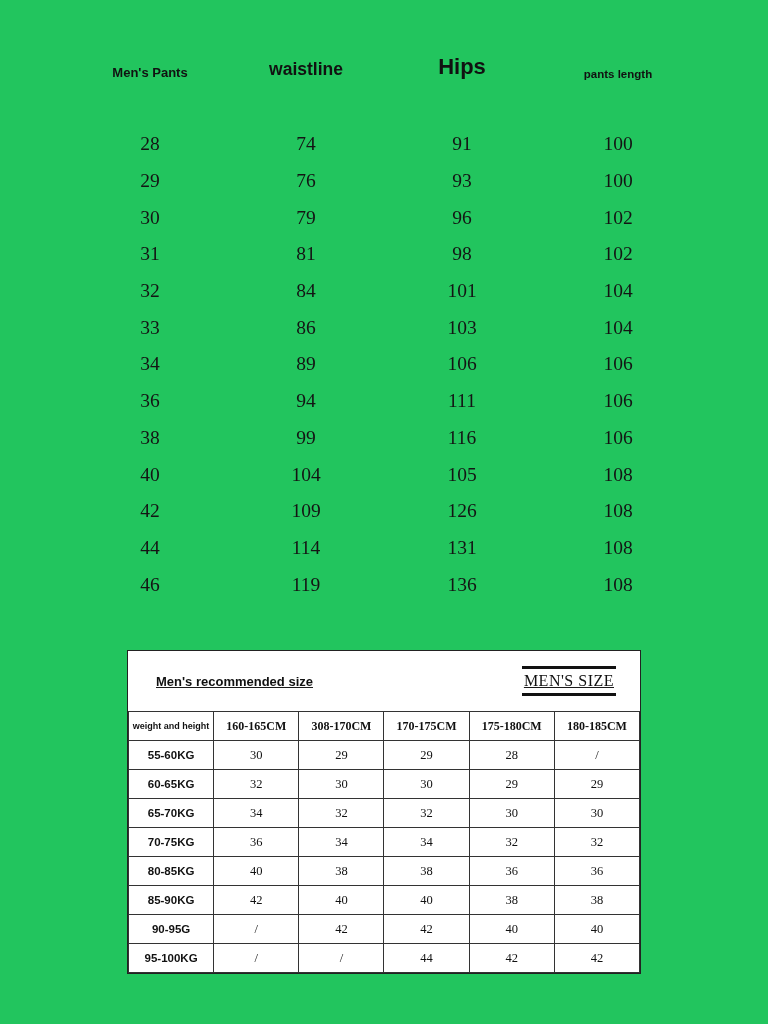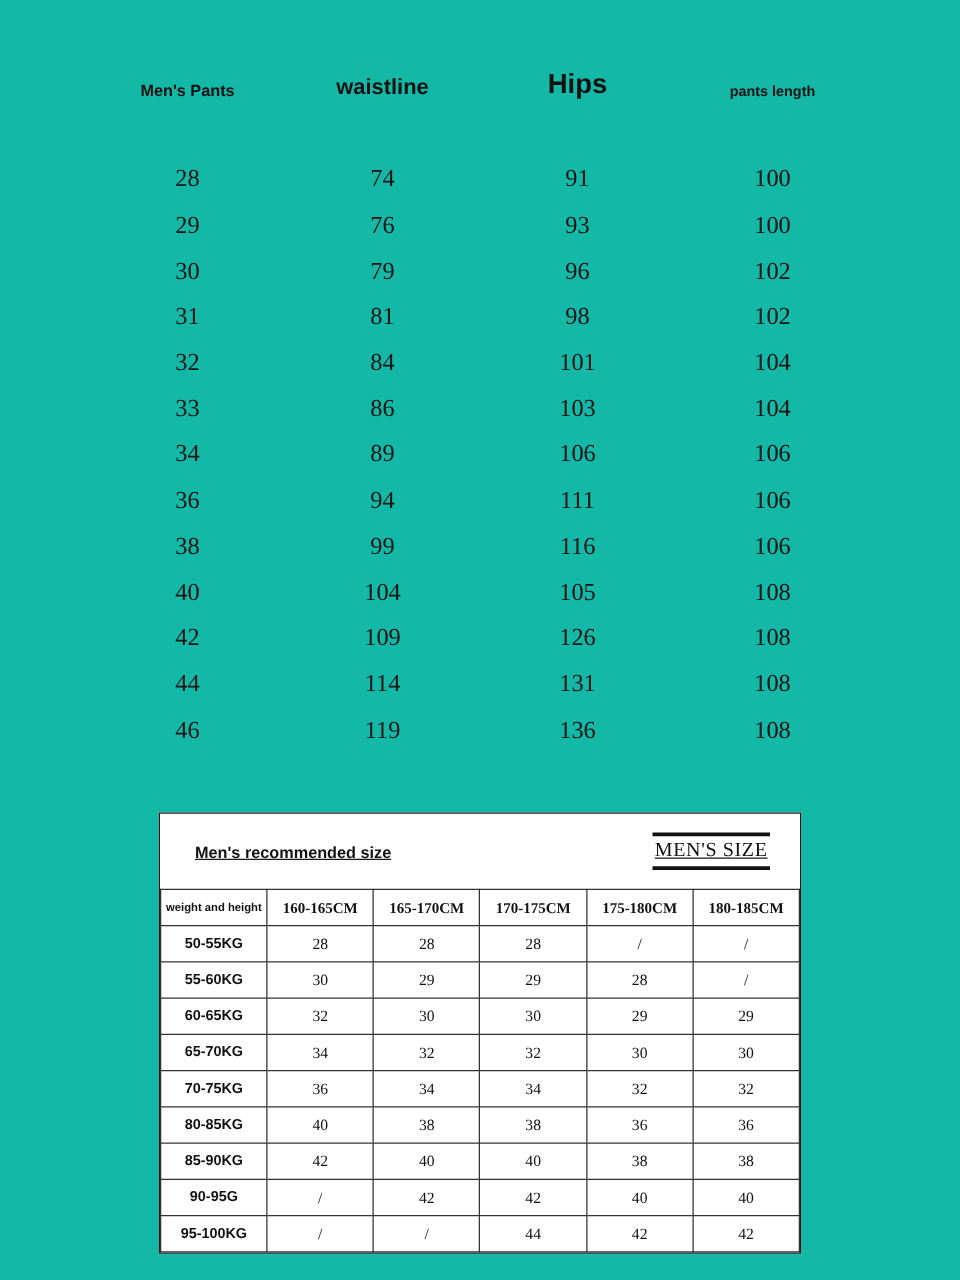--- a/index.html
+++ b/index.html
@@ -1,18 +1,18 @@
 <!DOCTYPE html>
 <html><head>
 <meta charset="utf-8">
 <style>
   html,body { margin:0; padding:0; background:#ffffff; }
   .page {
     position:relative; width:768px; height:1024px; margin:0 auto;
-    background:#14b8a6; overflow:hidden;
+    background:#22c55e; overflow:hidden;
     font-family:"Liberation Serif", serif; color:#1a1a1a;
   }
 
   
   .top-table {
     width:624px; margin:54px auto 0 auto;
     border-collapse:collapse; table-layout:fixed;
   }
   .top-table th {
     vertical-align:bottom; text-align:center; padding:0 0 46px 0;
@@ -160,35 +160,27 @@
   <div class="rec-table">
     <div class="rec-title-row">
       <span class="rec-title">Men's recommended size</span>
       <span class="brand">MEN'S SIZE</span>
     </div>
     <table class="rec-grid">
       <thead>
         <tr>
           <th class="wh">weight and height</th>
           <th class="cm">160-165CM</th>
-          <th class="cm">165-170CM</th>
+          <th class="cm">308-170CM</th>
           <th class="cm">170-175CM</th>
           <th class="cm">175-180CM</th>
           <th class="cm">180-185CM</th>
         </tr>
       </thead>
       <tbody>
-          <tr>
-            <td>50-55KG</td>
-            <td>28</td>
-            <td>28</td>
-            <td>28</td>
-            <td>/</td>
-            <td>/</td>
-          </tr>
           <tr>
             <td>55-60KG</td>
             <td>30</td>
             <td>29</td>
             <td>29</td>
             <td>28</td>
             <td>/</td>
           </tr>
           <tr>
             <td>60-65KG</td>

